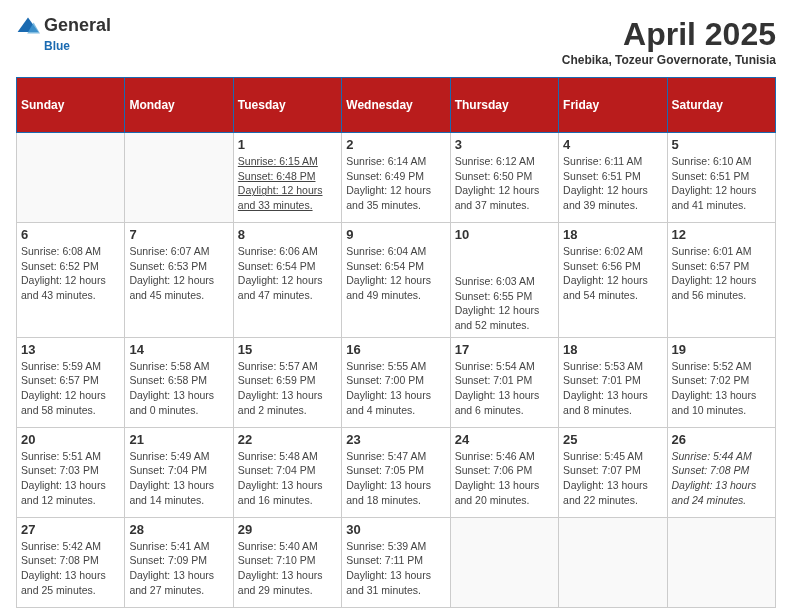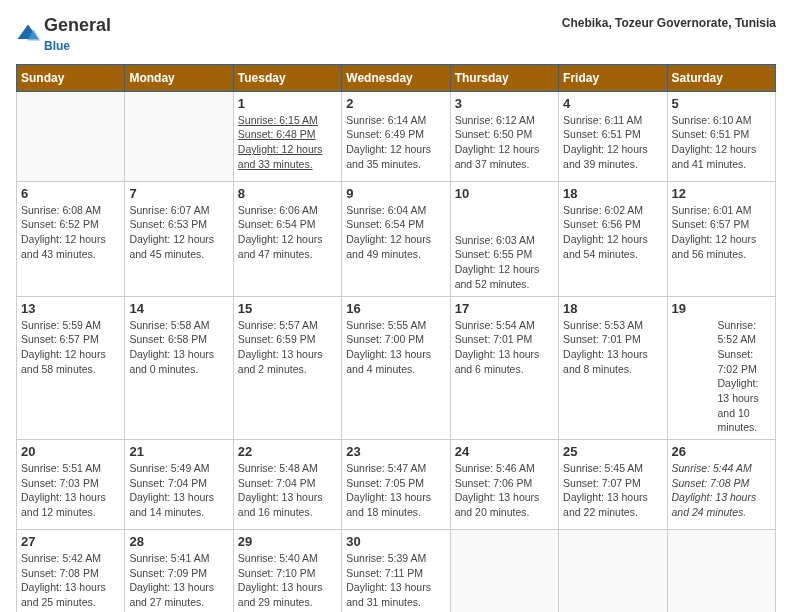--- a/index.html
+++ b/index.html
@@ -11,21 +11,21 @@
       padding: 16px;
     }
     .header-area {
       display: flex;
       justify-content: space-between;
       align-items: flex-start;
       margin-bottom: 10px;
     }
     .logo {
       display: flex;
-      align-items: center;
+      align-items: flex-start;
       gap: 4px;
     }
     .logo-text-general {
       font-size: 18px;
       font-weight: bold;
       color: #333;
       line-height: 1.1;
     }
     .logo-text-blue {
       font-size: 12px;
@@ -49,23 +49,23 @@
       font-size: 12px;
       color: #333;
       font-weight: bold;
     }
     .calendar {
       width: 100%;
       border-collapse: collapse;
       font-size: 11px;
     }
     .calendar th {
-      background-color: #a16207;
+      background-color: #b91c1c;
       color: #fff;
-      padding: 6px 4px;
+      padding: 20px 4px;
       text-align: left;
       font-size: 12px;
       border: 1px solid #1a6ab1;
     }
     .calendar td {
       border: 1px solid #ccc;
       vertical-align: top;
       padding: 4px;
       width: 108px;
       min-height: 80px;
@@ -101,20 +101,21 @@
     <div>
       <div>
         <span class="logo-text-general">General</span>
       </div>
       <div>
         <span class="logo-text-blue">Blue</span>
       </div>
     </div>
   </div>
   <div class="title-area">
+    <div class="month-title">April 2025</div>
     <div class="location-title">Chebika, Tozeur Governorate, Tunisia</div>
   </div>
 </div>
 
 <table class="calendar">
   <thead>
     <tr id="days-header">
         <th>Sunday</th>
         <th>Monday</th>
         <th>Tuesday</th>
@@ -235,21 +236,21 @@
 Daylight: 13 hours and 6 minutes.</div>
         </td>
         <td>
           <div class="day-number">18</div>
           <div class="day-info" style="white-space: pre-line;">Sunrise: 5:53 AM
 Sunset: 7:01 PM
 Daylight: 13 hours and 8 minutes.</div>
         </td>
         <td>
           <div class="day-number">19</div>
-          <div class="day-info" style="white-space: pre-line; margin-left: 46px;">Sunrise: 5:52 AM
+          <div class="day-info" style="white-space: pre-line;">Sunrise: 5:52 AM
 Sunset: 7:02 PM
 Daylight: 13 hours and 10 minutes.</div>
         </td>
       </tr>
       <tr class="week-row">
         <td>
           <div class="day-number">20</div>
           <div class="day-info" style="white-space: pre-line;">Sunrise: 5:51 AM
 Sunset: 7:03 PM
 Daylight: 13 hours and 12 minutes.</div>

